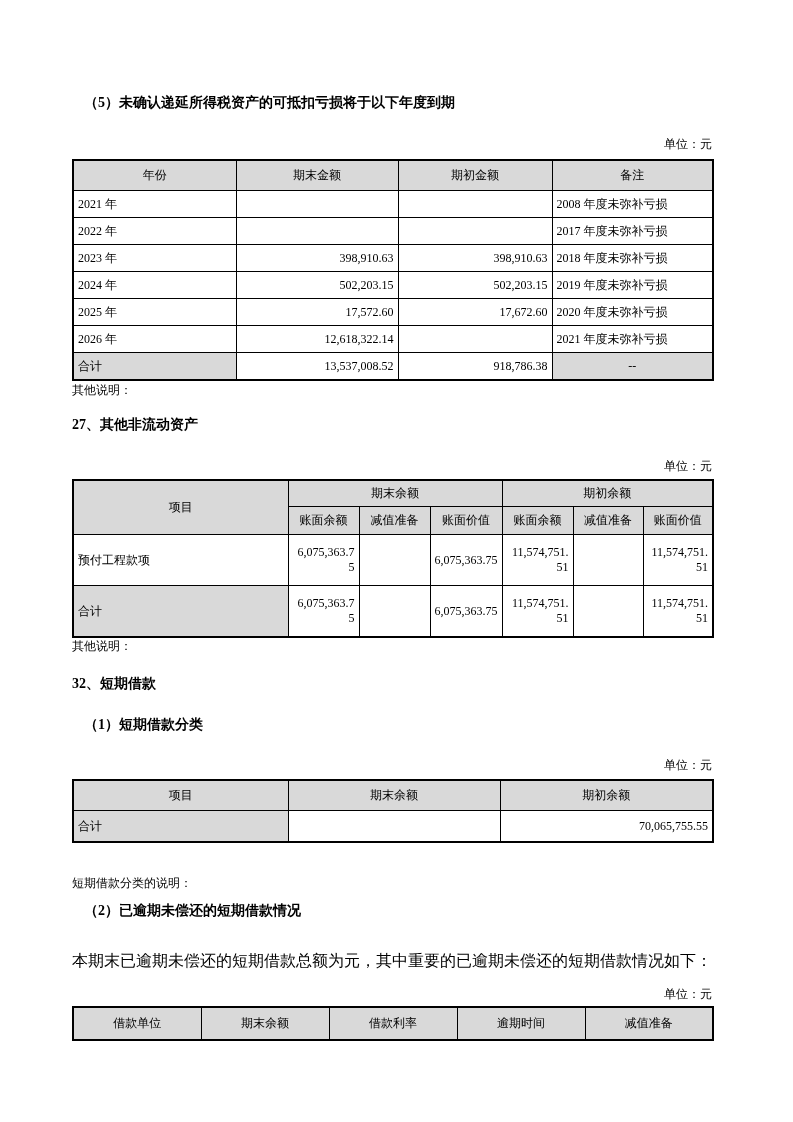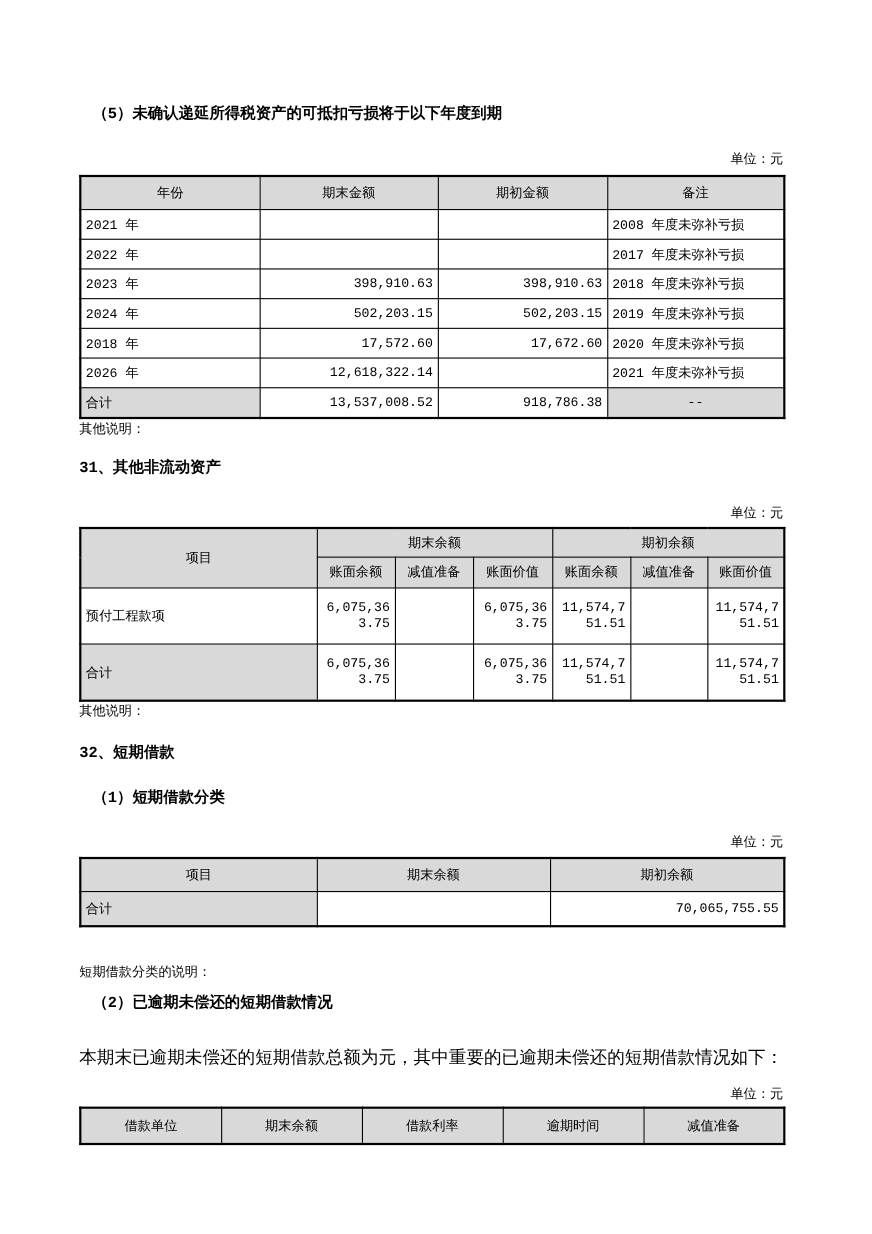--- a/index.html
+++ b/index.html
@@ -1,18 +1,18 @@
 <!DOCTYPE html>
 <html><head>
 <meta charset="utf-8">
 <style>
   html,body { margin:0; padding:0; background:#ffffff; }
   .page {
     position:relative; width:793px; height:1122px; background:#ffffff;
-    font-family:Liberation Mono, monospace; color:#000000; overflow:hidden;border-radius:21px;
+    font-family:Liberation Serif, serif; color:#000000; overflow:hidden;border-radius:21px;
   }
   .heading { position:absolute; left:72px; font-weight:bold; font-size:14px; white-space:nowrap; }
   .heading.indent { left:84px; }
   .unit { position:absolute; left:72px; width:640px; text-align:right; font-size:12px; }
   .note { position:absolute; left:72px; font-size:12px; }
   .para { position:absolute; left:72px; width:660px; font-size:16px; }
 
   table.tbl {
     position:absolute; left:72px; width:640px;
     border-collapse:collapse; table-layout:fixed;
@@ -79,21 +79,21 @@
         <td class="num">398,910.63</td>
         <td class="txt">2018 年度未弥补亏损</td>
       </tr>
       <tr>
         <td class="txt">2024 年</td>
         <td class="num">502,203.15</td>
         <td class="num">502,203.15</td>
         <td class="txt">2019 年度未弥补亏损</td>
       </tr>
       <tr>
-        <td class="txt">2018 年</td>
+        <td class="txt">2025 年</td>
         <td class="num">17,572.60</td>
         <td class="num">17,672.60</td>
         <td class="txt">2020 年度未弥补亏损</td>
       </tr>
       <tr>
         <td class="txt">2026 年</td>
         <td class="num">12,618,322.14</td>
         <td class="num"></td>
         <td class="txt">2021 年度未弥补亏损</td>
       </tr>
@@ -101,21 +101,21 @@
         <td class="txt shade">合计</td>
         <td class="num">13,537,008.52</td>
         <td class="num">918,786.38</td>
         <td class="ctr shade">--</td>
       </tr>
     </tbody>
   </table>
 
   <div class="note" style="top:382px">其他说明：</div>
 
-  <div class="heading" style="top:416px">31、其他非流动资产</div>
+  <div class="heading" style="top:416px">27、其他非流动资产</div>
   <div class="unit" style="top:458px">单位：元</div>
 
   <table class="tbl t2" style="top:479px">
     <colgroup>
       <col style="width:215px">
         <col style="width:71px">
         <col style="width:71px">
         <col style="width:72px">
       <col style="width:71px">
         <col style="width:70px">

